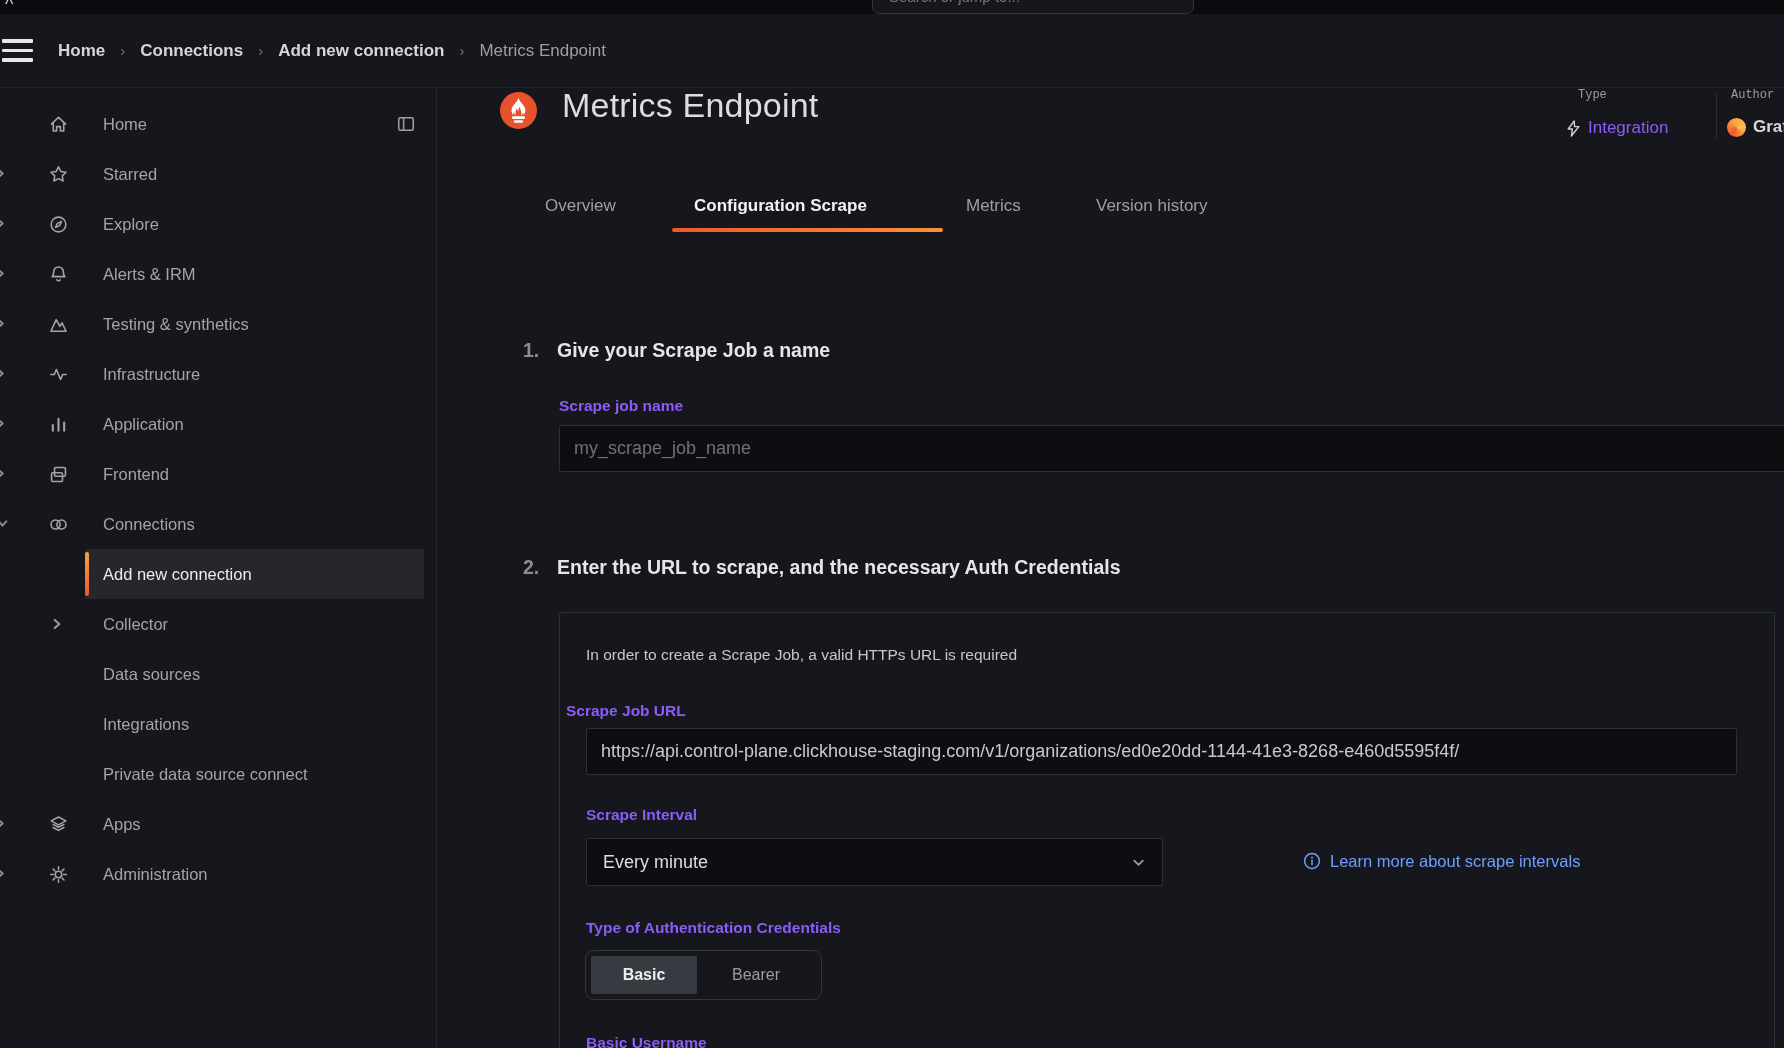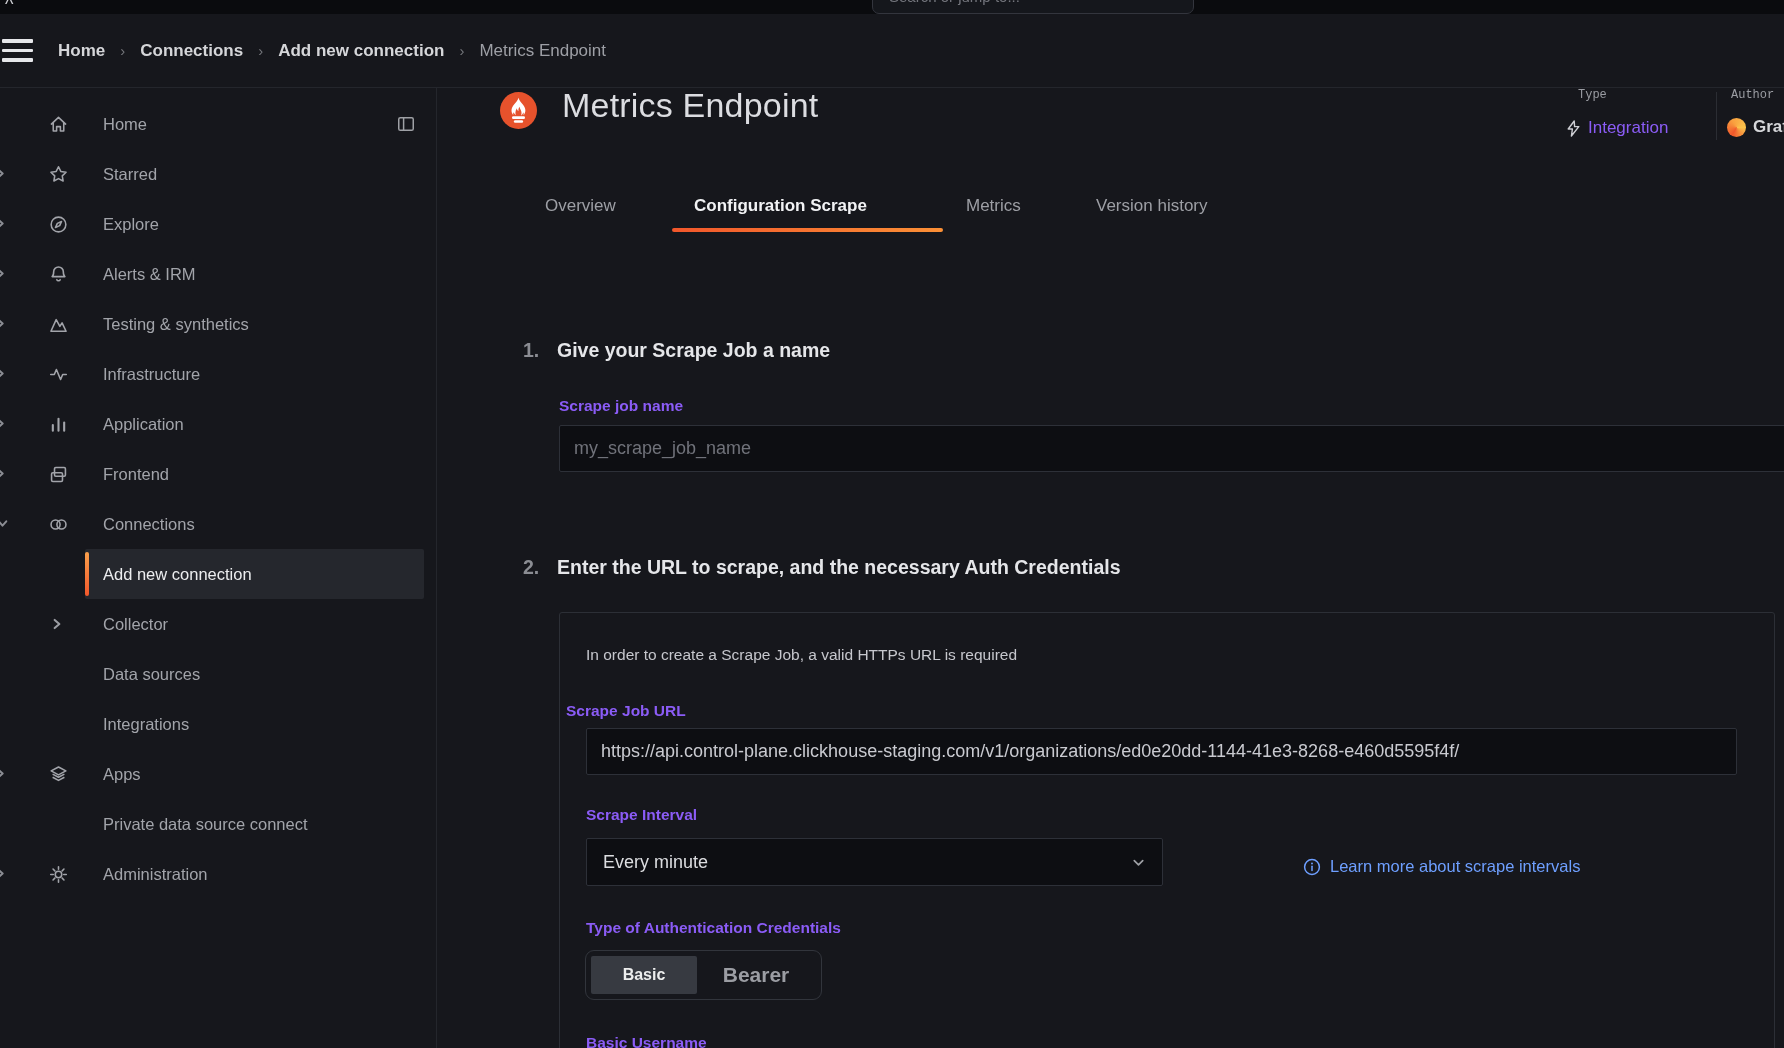--- a/index.html
+++ b/index.html
@@ -84,29 +84,29 @@
   .info-text { left:586px; top:646px; font-size:15.5px; color:#c6c7cd; white-space:nowrap; }
   .url-label { left:566px; top:702px; }
   .url-input { left:586px; top:728px; width:1151px; height:47px; white-space:nowrap; overflow:hidden; }
   .int-label { left:586px; top:806px; }
   .gf-select {
     left:586px; top:838px; width:577px; height:48px; cursor:pointer;
     background:#0d0e12; border:1px solid #2d3038; border-radius:2px;
     display:flex; align-items:center; justify-content:space-between; padding:0 16px;
   }
   .select-value { font-size:18px; font-weight:500; color:#dcdde0; }
-  .learn-link { left:1303px; top:846px; height:30px; display:flex; align-items:flex-end; gap:9px; cursor:pointer; }
+  .learn-link { left:1303px; top:846px; height:30px; display:flex; align-items:center; gap:9px; cursor:pointer; }
   .learn-link span { font-size:16.5px; font-weight:500; color:#6e9fff; white-space:nowrap; }
   .auth-label { left:586px; top:919px; }
   .seg-group { left:585px; top:950px; width:237px; height:50px; border:1px solid #32353c; border-radius:9px;
     display:flex; align-items:center; padding:5px; }
   .seg-basic { width:106px; height:38px; background:#373a41; border-radius:2px; display:flex; align-items:center; justify-content:center;
     color:#eceded; font-weight:700; font-size:16px; cursor:pointer; }
   .seg-bearer { width:118px; height:38px; display:flex; align-items:center; justify-content:center;
-    color:#9b9da3; font-weight:700; font-size:21px; cursor:pointer; }
+    color:#9b9da3; font-weight:400; font-size:16px; cursor:pointer; }
   .clip-label { left:586px; top:1034px; }
 
   svg { display:block; }
 </style>
 </head>
 <body>
 
 <div class="abs topstrip"></div>
 <div class="abs top-caret">^</div>
 <div class="abs search-remnant">
@@ -282,38 +282,38 @@
   </div>
 
   <div class="srow sub">
     <span class="slabel">Data sources</span>
   </div>
 
   <div class="srow sub">
     <span class="slabel">Integrations</span>
   </div>
 
+  <div class="srow sub">
+    <span class="slabel">Private data source connect</span>
+  </div>
+
   <div class="srow">
     <span class="edge-chev">
         <svg width="13" height="13" viewBox="0 0 12 12" fill="none" stroke="#8b8d93" stroke-width="1.8" stroke-linecap="round" stroke-linejoin="round">
           <path d="M4 2.5 L8 6 L4 9.5"></path>
         </svg>
       </span>
     <span class="sicon">
       <svg width="21" height="21" viewBox="0 0 20 20" fill="none" stroke="#a2a4aa" stroke-width="1.5" stroke-linejoin="round">
           <path d="M10 2.8 L17 6.6 L10 10.4 L3 6.6 Z"></path>
           <path d="M4.4 9.6 L10 12.6 L15.6 9.6"></path>
           <path d="M4.4 12.6 L10 15.6 L15.6 12.6"></path>
         </svg>
     </span>
     <span class="slabel">Apps</span>
-  </div>
-
-  <div class="srow sub">
-    <span class="slabel">Private data source connect</span>
   </div>
 
   <div class="srow">
     <span class="edge-chev">
         <svg width="13" height="13" viewBox="0 0 12 12" fill="none" stroke="#8b8d93" stroke-width="1.8" stroke-linecap="round" stroke-linejoin="round">
           <path d="M4 2.5 L8 6 L4 9.5"></path>
         </svg>
       </span>
     <span class="sicon">
       <svg width="21" height="21" viewBox="0 0 20 20" fill="none" stroke="#a2a4aa" stroke-width="1.5" stroke-linecap="round">

